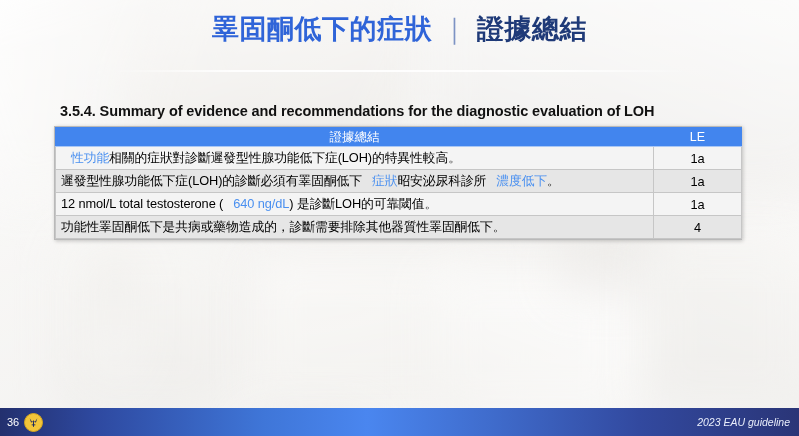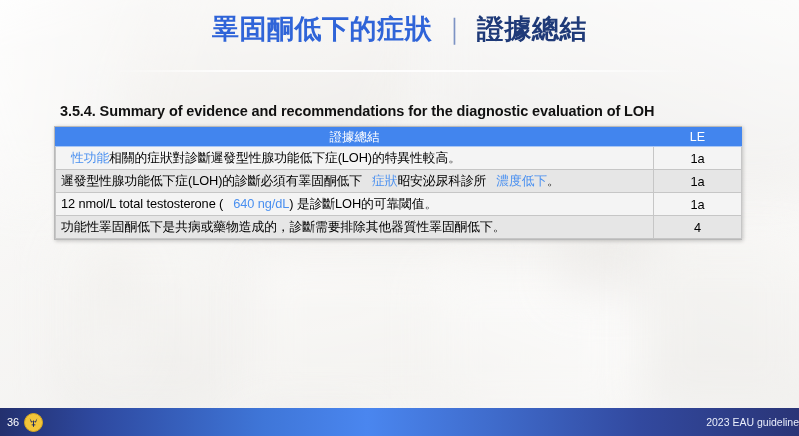--- a/index.html
+++ b/index.html
@@ -190,23 +190,25 @@
   .logo-mark svg { display: block; }
   .clinic-name {
     color: #ffffff;
     font-size: 14.5px;
     font-weight: bold;
     letter-spacing: .3px;
     white-space: nowrap;
   }
   .footer-right {
     margin-left: auto;
+    padding-right: 9px;
     color: #e9eefb;
     font-size: 10.5px;
     white-space: nowrap;
+    font-style: italic;
   }
 </style>
 </head>
 <body>
 
 <div class="slide">
 
   <div class="bg-base"></div>
   <div class="bg-blob b1"></div>
   <div class="bg-blob b2"></div>

